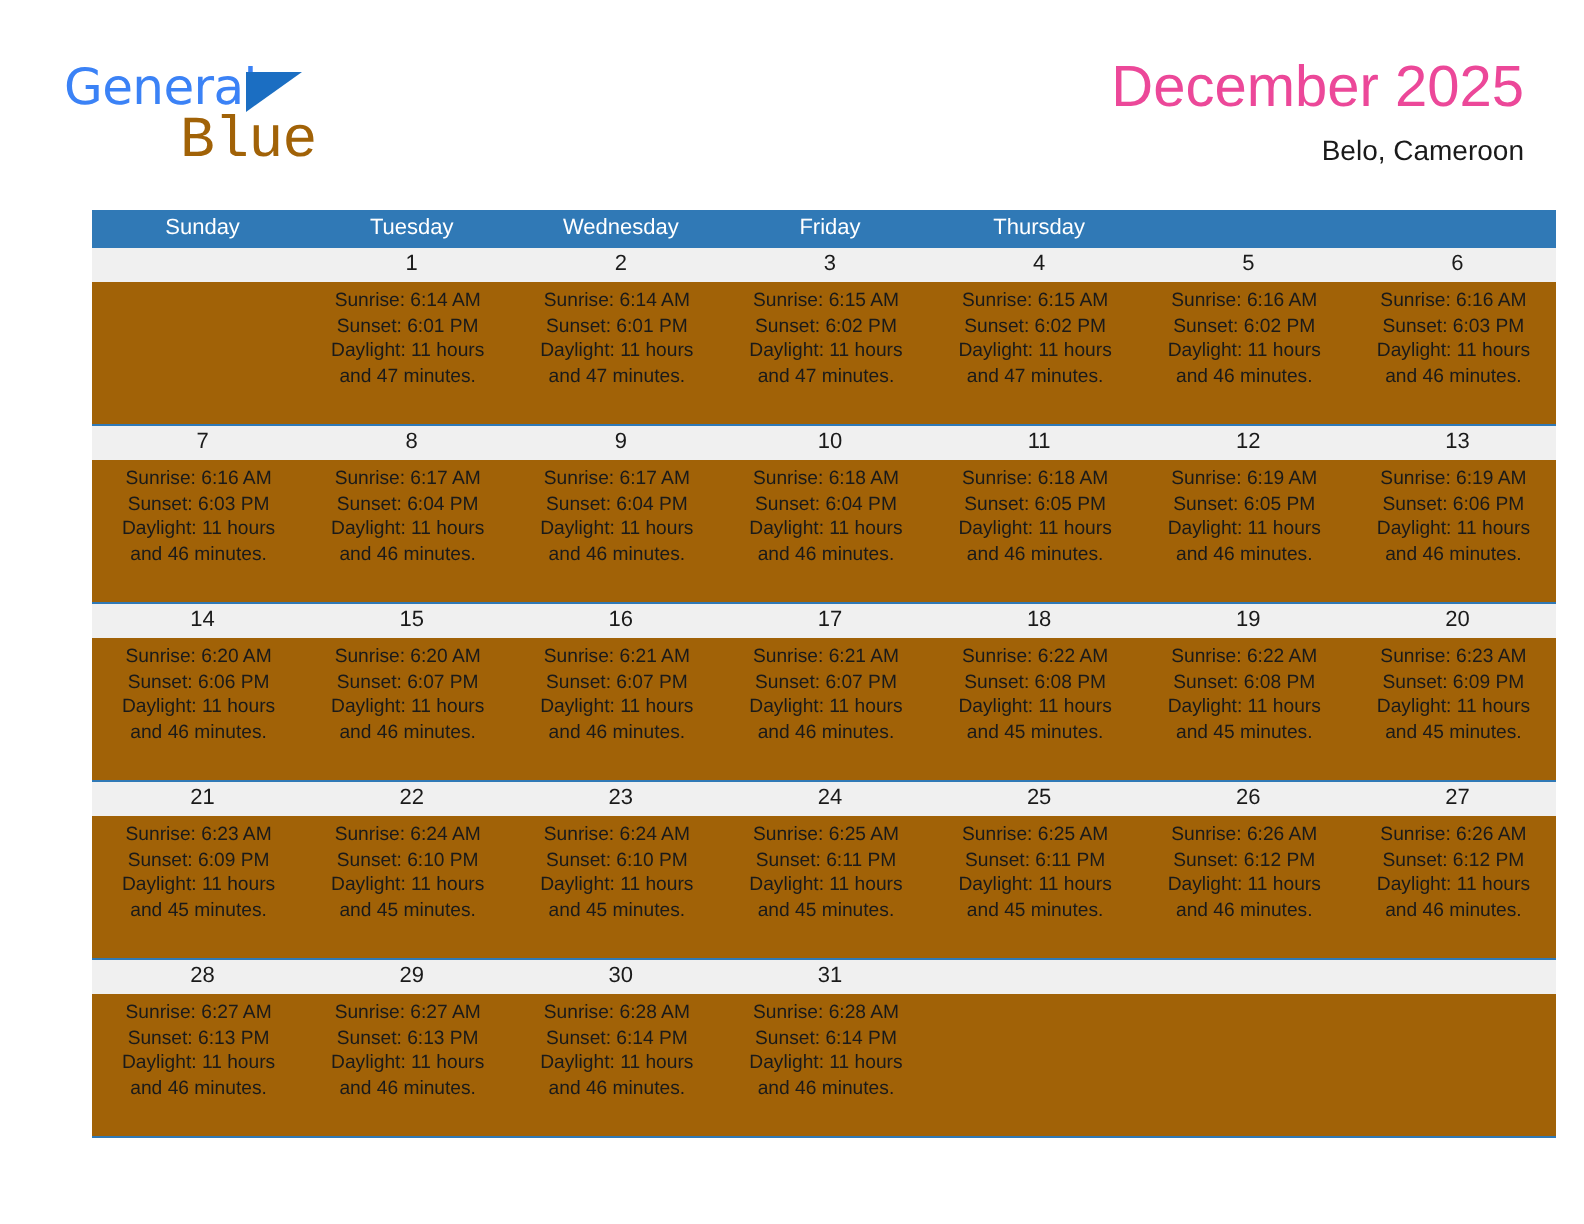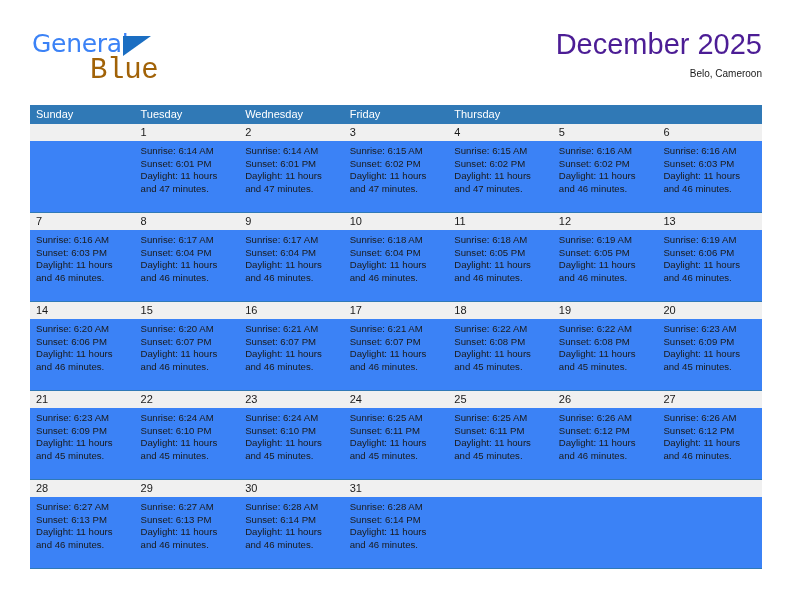--- a/index.html
+++ b/index.html
@@ -71,40 +71,41 @@
   }
 
   .titles {
     position: absolute;
     right: 0;
     top: 0;
     text-align: right;
   }
   .cal-title {
     font-size: 29px;
-    color: #4c1d95;
+    color: #ec4899;
     font-weight: 400;
     line-height: 1.15;
     white-space: nowrap;
   }
   .cal-subtitle {
     margin-top: 7px;
-    font-size: 10px;
+    font-size: 14px;
     color: #1a1a1a;
     font-weight: 400;
     line-height: 1.1;
     white-space: nowrap;
   }
 
   
   .calendar {
     position: absolute;
-    left: 30px;
+    left: 46px;
     top: 105px;
     width: 732px;
+    text-align: center;
   }
 
   .weekdays {
     display: grid;
     grid-template-columns: repeat(7, 1fr);
     background: #3079b6;
     height: 19px;
   }
   .weekday {
     color: #ffffff;
@@ -134,21 +135,21 @@
     line-height: 17px;
     color: #1a1a1a;
     padding-left: 6px;
     box-sizing: border-box;
   }
   .daynum.empty { color: transparent; }
 
   .week-cells {
     display: grid;
     grid-template-columns: repeat(7, 1fr);
-    background: #3b82f6;
+    background: #a16207;
     height: 71px;
   }
   .cell {
     box-sizing: border-box;
     padding: 4px 4px 0 6px;
     font-size: 9.6px;
     line-height: 12.6px;
     color: #1a1a1a;
   }
   .cell .line { white-space: nowrap; }

